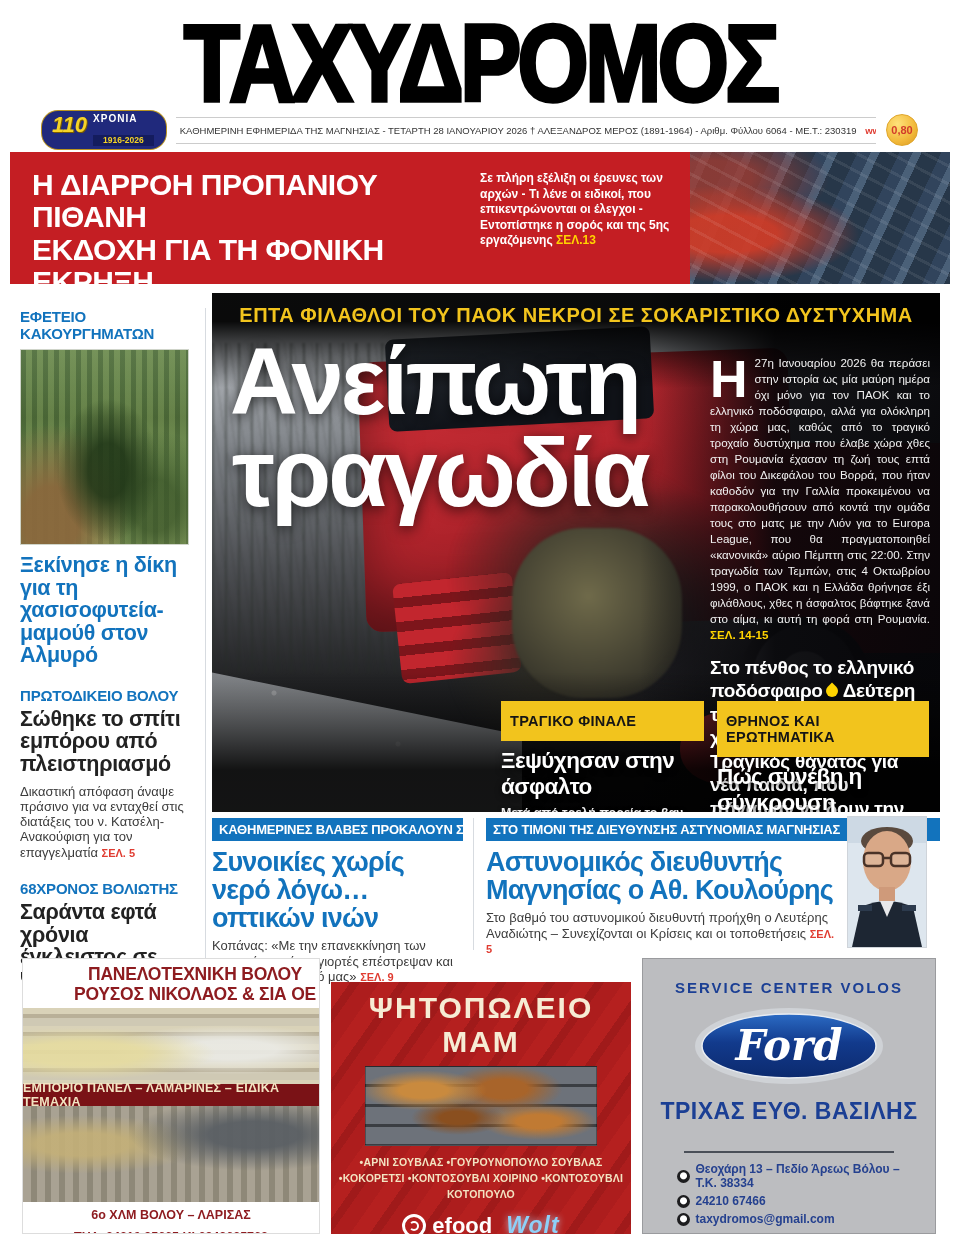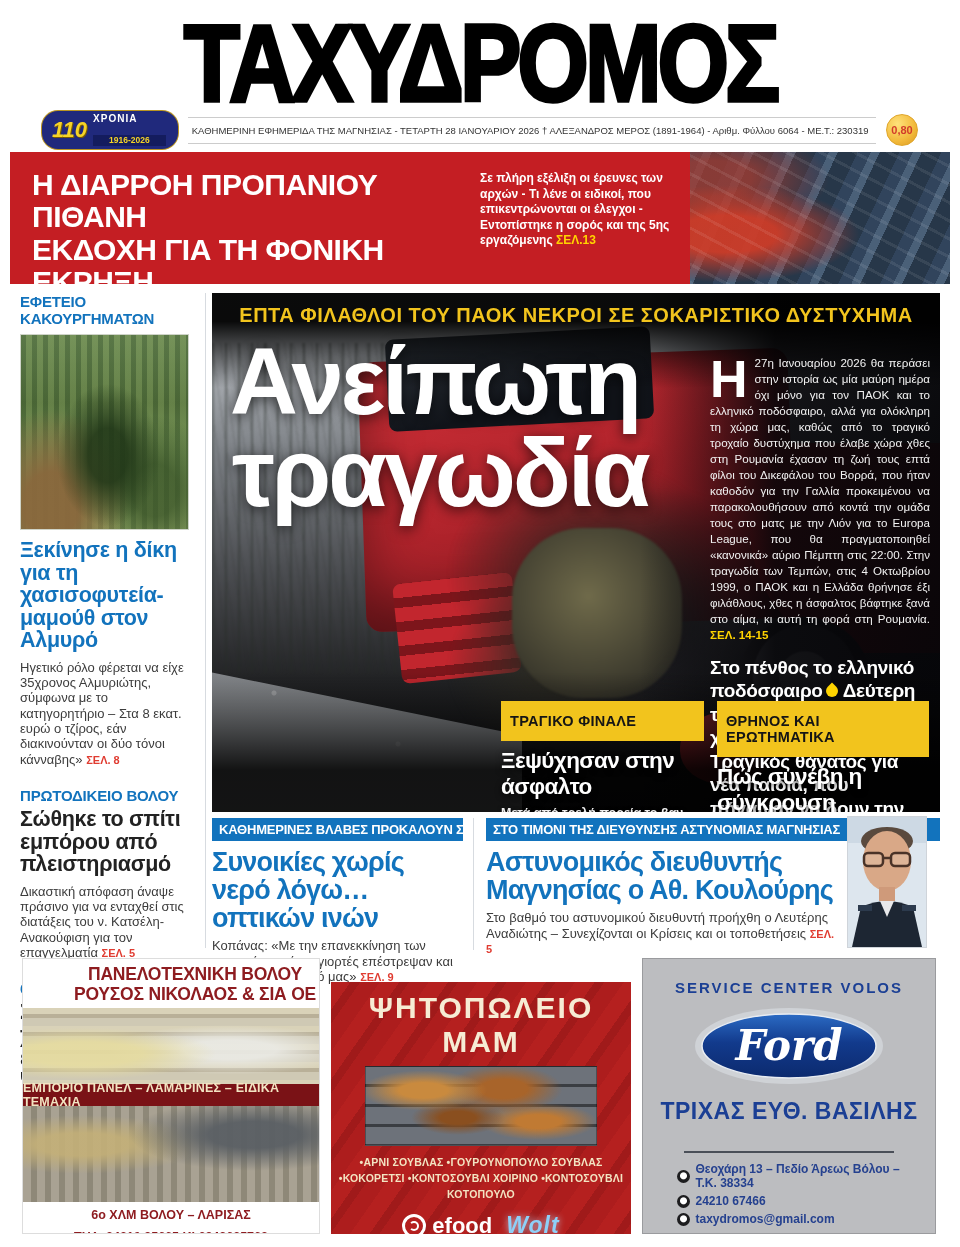--- a/index.html
+++ b/index.html
@@ -5,26 +5,26 @@
   html,body{margin:0;padding:0;background:#e8e8e8;}
   *{box-sizing:border-box;}
   .page{position:relative;width:960px;height:1247px;background:#fff;margin:0 auto;overflow:hidden;
         font-family:"Liberation Sans",sans-serif;color:#222;}
 
   
   .masthead{position:absolute;top:2px;left:0;width:100%;height:110px;text-align:center;}
   .masthead h1{margin:0;font-size:92px;font-weight:700;letter-spacing:-4px;color:#000;
                transform:scaleY(1.18);transform-origin:top center;-webkit-text-stroke:3px #000;}
   .infobar{position:absolute;top:113px;left:42px;right:42px;height:34px;display:flex;align-items:center;gap:10px;}
-  .badge110{display:flex;align-items:center;gap:6px;background:#20297c;border-radius:16px;padding:3px 12px 3px 10px;
+  .badge110{display:flex;gap:6px;background:#20297c;border-radius:16px;padding:3px 12px 3px 10px;
             box-shadow:0 0 0 1px #b99422;}
   .badge110 .num{font-size:22px;font-weight:700;font-style:italic;color:#f5d327;text-shadow:1px 1px 0 #7a5c00;line-height:1;}
   .badge110 .stack{display:flex;flex-direction:column;line-height:1;}
   .badge110 .stack .l1{color:#fff;font-size:10px;font-weight:700;letter-spacing:1px;}
-  .badge110 .stack .l2{color:#f5d327;font-size:8.5px;font-weight:700;background:#141c5e;padding:1px 16px;margin-top:11px;}
+  .badge110 .stack .l2{color:#f5d327;font-size:8.5px;font-weight:700;background:#141c5e;padding:1px 10px;margin-top:11px;}
   .strapline{flex:1;text-align:center;font-size:9.5px;color:#333;border-top:1px solid #ccc;border-bottom:1px solid #ccc;
              padding:7px 4px;white-space:nowrap;overflow:hidden;}
   .strapline .site{color:#e03c31;font-weight:700;margin-left:6px;}
   .coin{width:32px;height:32px;border-radius:50%;flex:0 0 32px;display:flex;align-items:center;justify-content:center;
         background:radial-gradient(circle at 35% 30%,#ffe27a,#f2b93b 60%,#d99a21);border:1px solid #e0a62c;
         color:#d23c2a;font-size:11px;font-weight:700;}
 
   
   .top-banner{position:absolute;top:152px;left:10px;width:940px;height:132px;background:#c41e23;display:flex;overflow:hidden;}
   .tb-text{width:470px;padding:10px 0 0 22px;}
@@ -35,21 +35,21 @@
   .tb-photo{flex:1;position:relative;
      background:
        radial-gradient(ellipse at 14% 62%,rgba(205,60,40,.95) 0 16%,rgba(205,60,40,0) 42%),
        radial-gradient(ellipse at 8% 20%,rgba(160,60,50,.8) 0 12%,rgba(160,60,50,0) 35%),
        repeating-linear-gradient(115deg,#31445c 0 12px,#4a6078 12px 20px,#273749 20px 38px),
        linear-gradient(180deg,#3a4d66,#22303f);}
   .tb-photo::after{content:"";position:absolute;inset:0;
      background:repeating-linear-gradient(28deg,rgba(255,255,255,.08) 0 3px,transparent 3px 16px);}
 
   
-  .sidebar{position:absolute;top:293px;left:20px;width:186px;height:655px;border-right:1px solid #d7dbe0;padding-right:16px;}
+  .sidebar{position:absolute;top:308px;left:20px;width:186px;height:655px;border-right:1px solid #d7dbe0;padding-right:16px;}
   .sb-kicker{color:#1273bd;font-size:15px;font-weight:700;letter-spacing:-.2px;}
   .sb-photo{width:100%;height:196px;margin:7px 0 9px;border:1px solid #cfd4c9;
      background:
        radial-gradient(ellipse at 52% 62%,rgba(30,52,22,.85) 0 16%,rgba(30,52,22,0) 42%),
        radial-gradient(ellipse at 18% 88%,rgba(137,103,60,.95) 0 14%,rgba(137,103,60,0) 40%),
        radial-gradient(ellipse at 80% 80%,rgba(50,76,34,.7) 0 12%,rgba(50,76,34,0) 34%),
        repeating-linear-gradient(90deg,rgba(52,80,36,.35) 0 5px,rgba(130,158,88,.35) 5px 11px),
        linear-gradient(180deg,#6f8d5b 0%,#55713f 35%,#7b9a5e 70%,#95ab6c 100%);}
   .sb-headline{color:#1273bd;font-size:21.5px;font-weight:700;line-height:1.05;letter-spacing:-.3px;}
   .sb-body{font-size:13px;color:#3c3c3c;line-height:1.18;margin-top:8px;}
@@ -214,24 +214,20 @@
       <span>Σε πλήρη εξέλιξη οι έρευνες των αρχών - Τι λένε οι ειδικοί, που επικεντρώνονται οι έλεγχοι - Εντοπίστηκε η σορός και της 5ης εργαζόμενης</span>
       <span class="ref">ΣΕΛ.13</span>
     </div>
     <div class="tb-photo"></div>
   </div>
 
   <div class="sidebar">
     <div class="sb-kicker">ΕΦΕΤΕΙΟ ΚΑΚΟΥΡΓΗΜΑΤΩΝ</div>
     <div class="sb-photo"></div>
     <div class="sb-headline">Ξεκίνησε η δίκη για τη χασισοφυτεία-μαμούθ στον Αλμυρό</div>
-    <div class="sb-body">
-      <span>Ηγετικό ρόλο φέρεται να είχε 35χρονος Αλμυριώτης, σύμφωνα με το κατηγορητήριο – Στα 8 εκατ. ευρώ ο τζίρος, εάν διακινούνταν οι δύο τόνοι κάνναβης»</span>
-      <span class="ref-red">ΣΕΛ. 8</span>
-    </div>
     <div class="sb-story2">
       <div class="sb-kicker">ΠΡΩΤΟΔΙΚΕΙΟ ΒΟΛΟΥ</div>
       <div class="sb-headline2">Σώθηκε το σπίτι εμπόρου από πλειστηριασμό</div>
       <div class="sb-body">
         <span>Δικαστική απόφαση άναψε πράσινο για να ενταχθεί στις διατάξεις του ν. Κατσέλη- Ανακούφιση για τον επαγγελματία</span>
         <span class="ref-red">ΣΕΛ. 5</span>
       </div>
     </div>
     <div class="sb-story2">
       <div class="sb-kicker">68ΧΡΟΝΟΣ ΒΟΛΙΩΤΗΣ</div>

